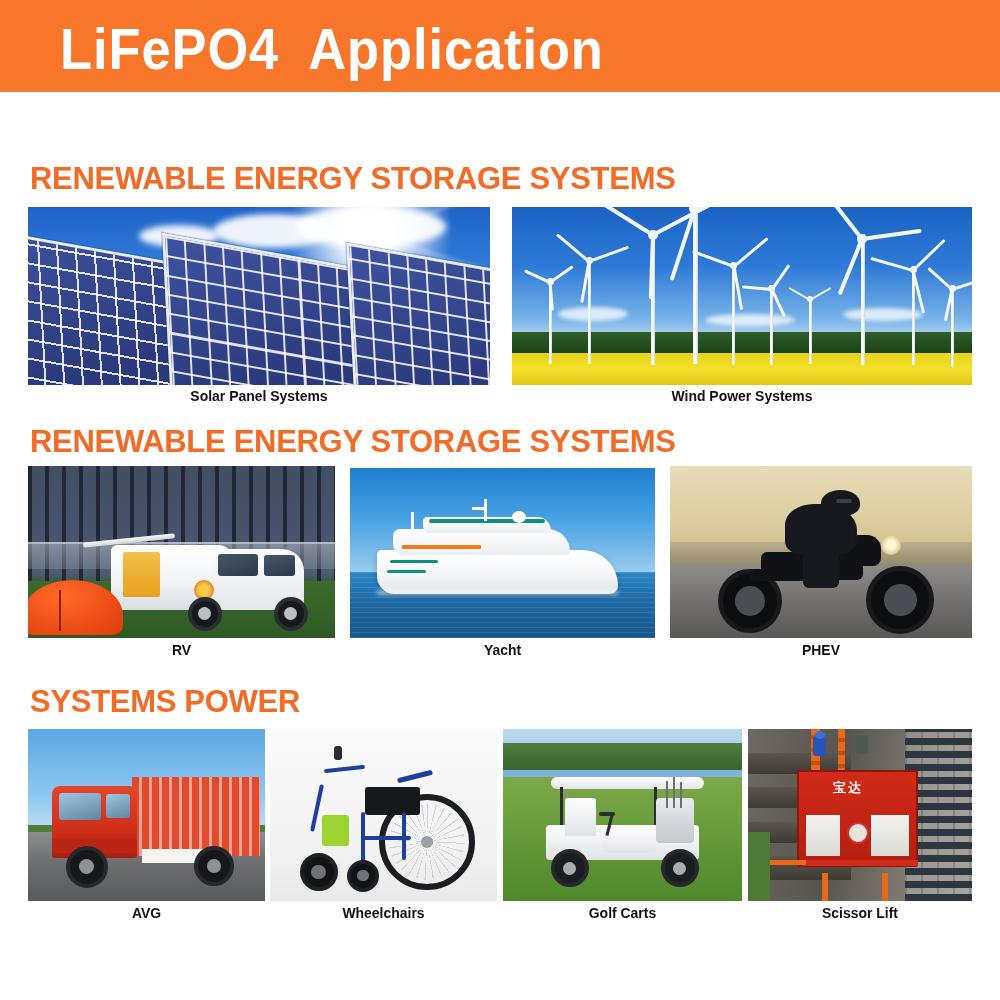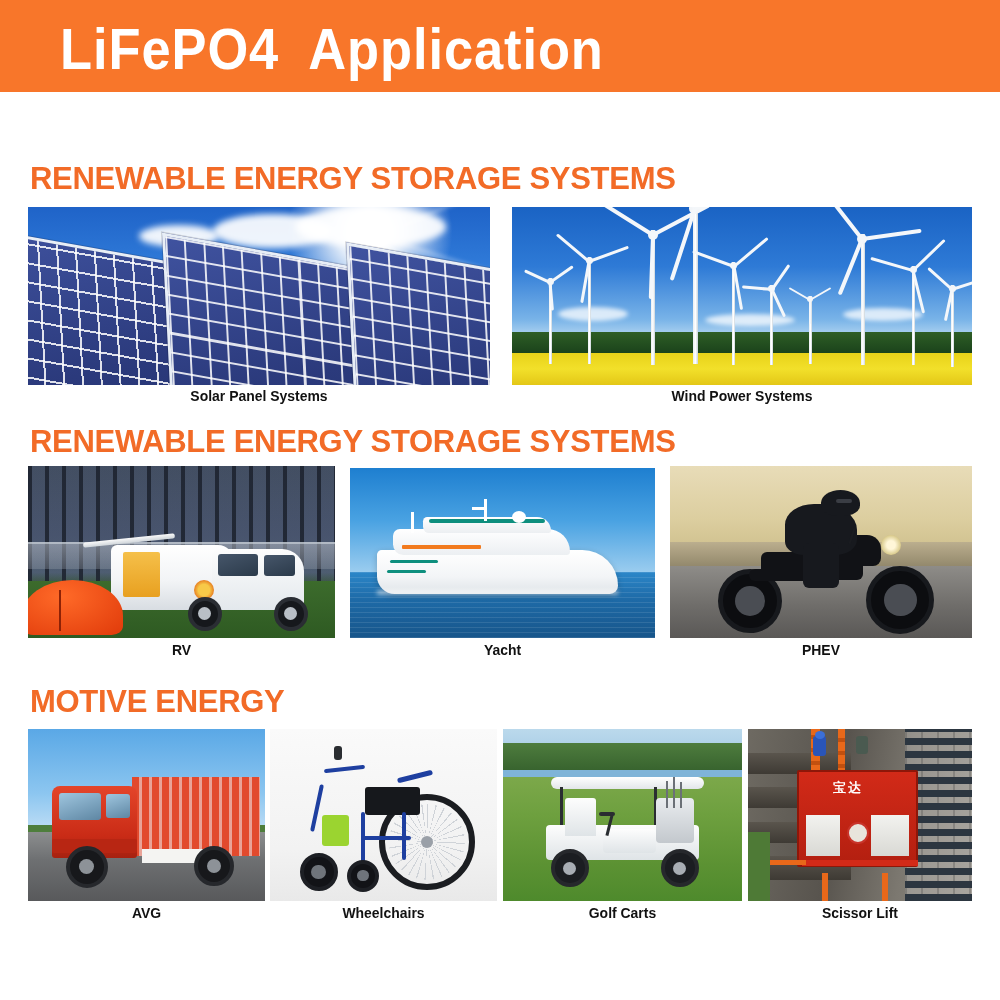--- a/index.html
+++ b/index.html
@@ -331,21 +331,21 @@
        background:radial-gradient(circle,#FFF6D8 30%,#D8C98A 70%,#6d6a60 100%);"></div>
     <div class="rider" style="left:38%;top:22%;width:24%;height:30%;"></div>
     <div class="rider" style="left:50%;top:14%;width:13%;height:15%;border-radius:50% 50% 42% 42%;"></div>
     <div class="rider" style="left:44%;top:45%;width:12%;height:26%;border-radius:6px;"></div>
     <div style="position:absolute;left:55%;top:19%;width:16px;height:4px;background:#3a3d44;border-radius:2px;"></div>
     <div style="position:absolute;left:60%;top:36%;width:2px;height:16px;background:#1a1c20;transform:rotate(18deg);"></div>
   </div>
 </div>
 <div class="caption" style="left:670px;top:641px;width:302px;">PHEV</div>
 
-<div class="section-head" id="head-3">MOTIVE ENERGY</div>
+<div class="section-head" id="head-3">SYSTEMS POWER</div>
 
 <div class="tile" style="left:28px;top:729px;width:237px;height:172px;">
   <div class="photo">
     <div class="tr-sky"></div>
     <div class="tr-green"></div>
     <div class="tr-ground"></div>
     <div class="tr-bed" style="left:44%;top:28%;width:54%;height:46%;"></div>
     <div class="tr-cab" style="left:10%;top:33%;width:36%;height:42%;"></div>
     <div class="tr-win" style="left:13%;top:37%;width:18%;height:16%;"></div>
     <div class="tr-win" style="left:33%;top:38%;width:10%;height:14%;"></div>

